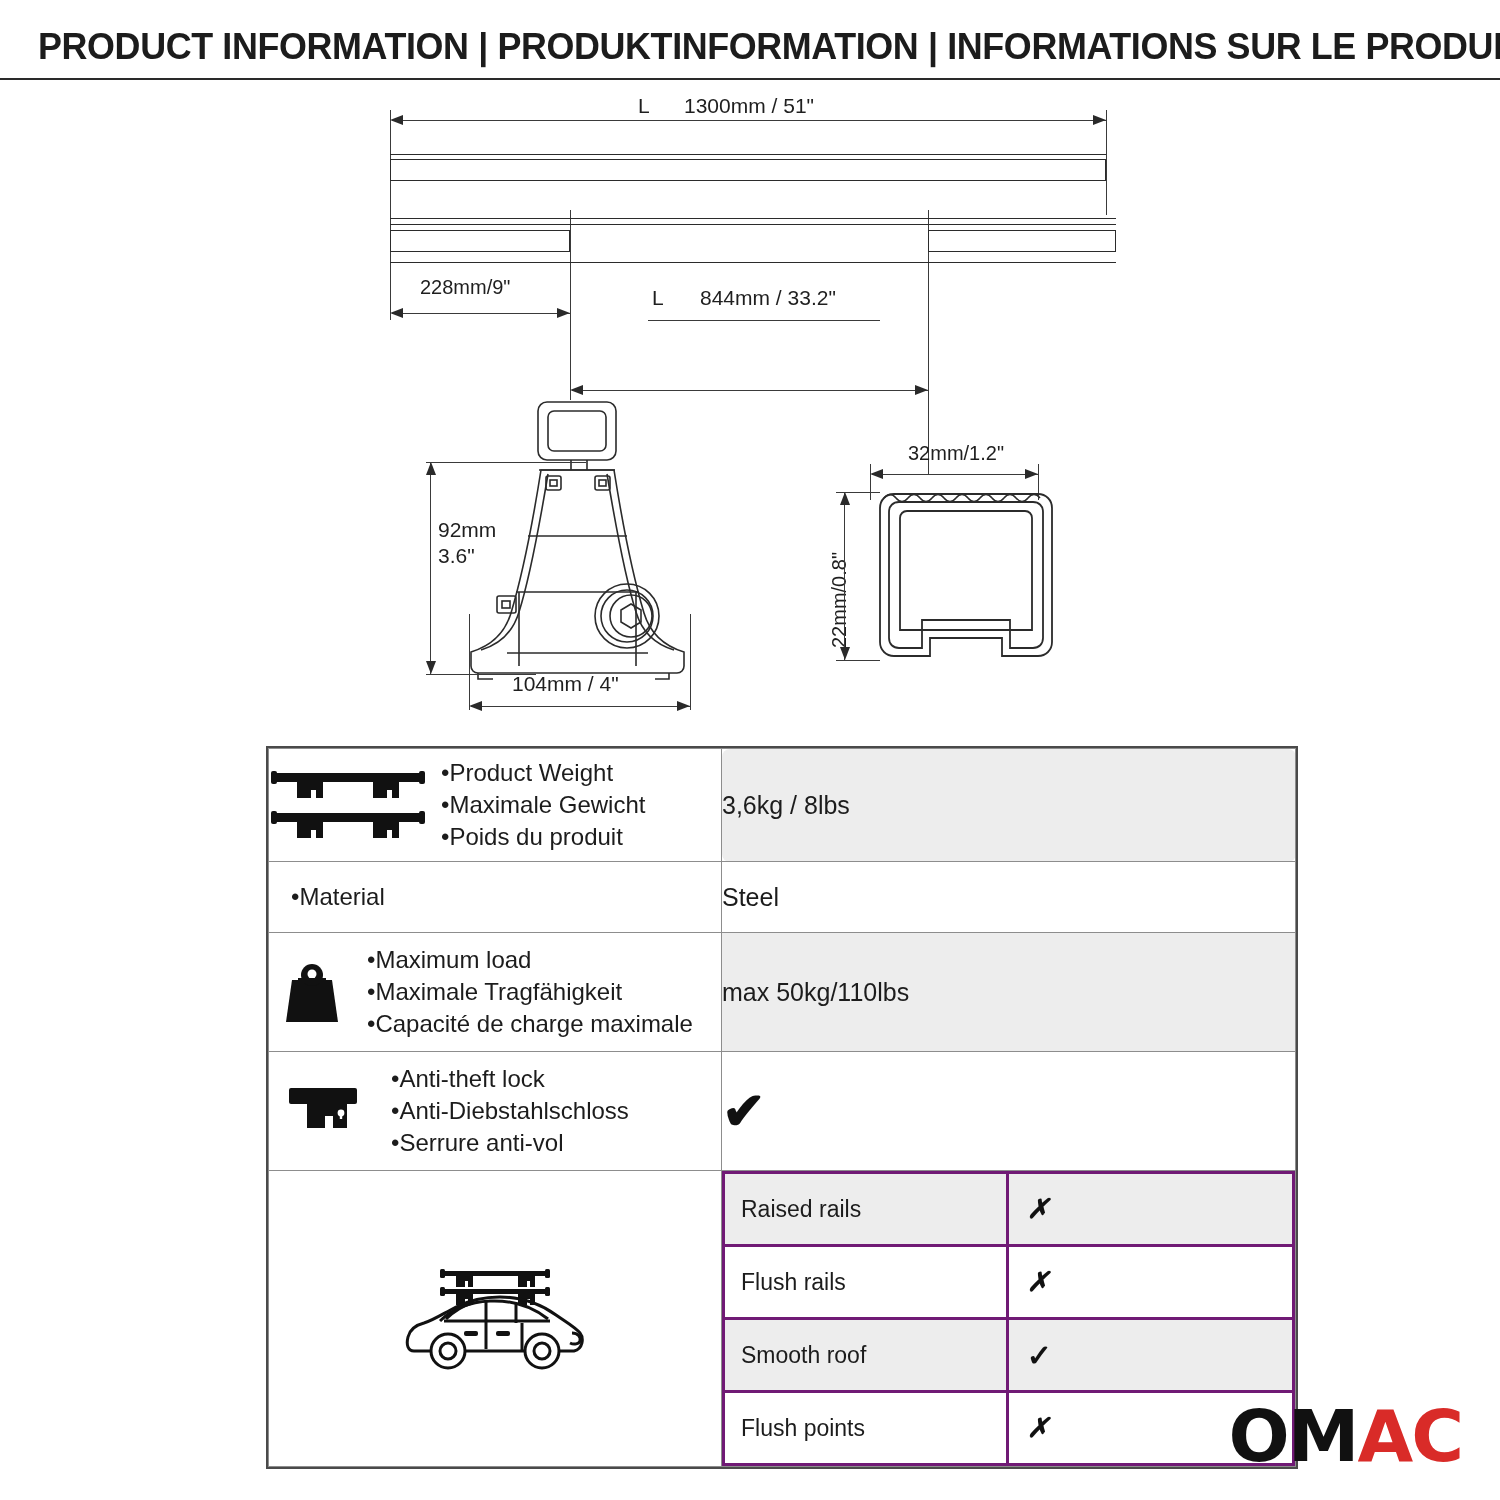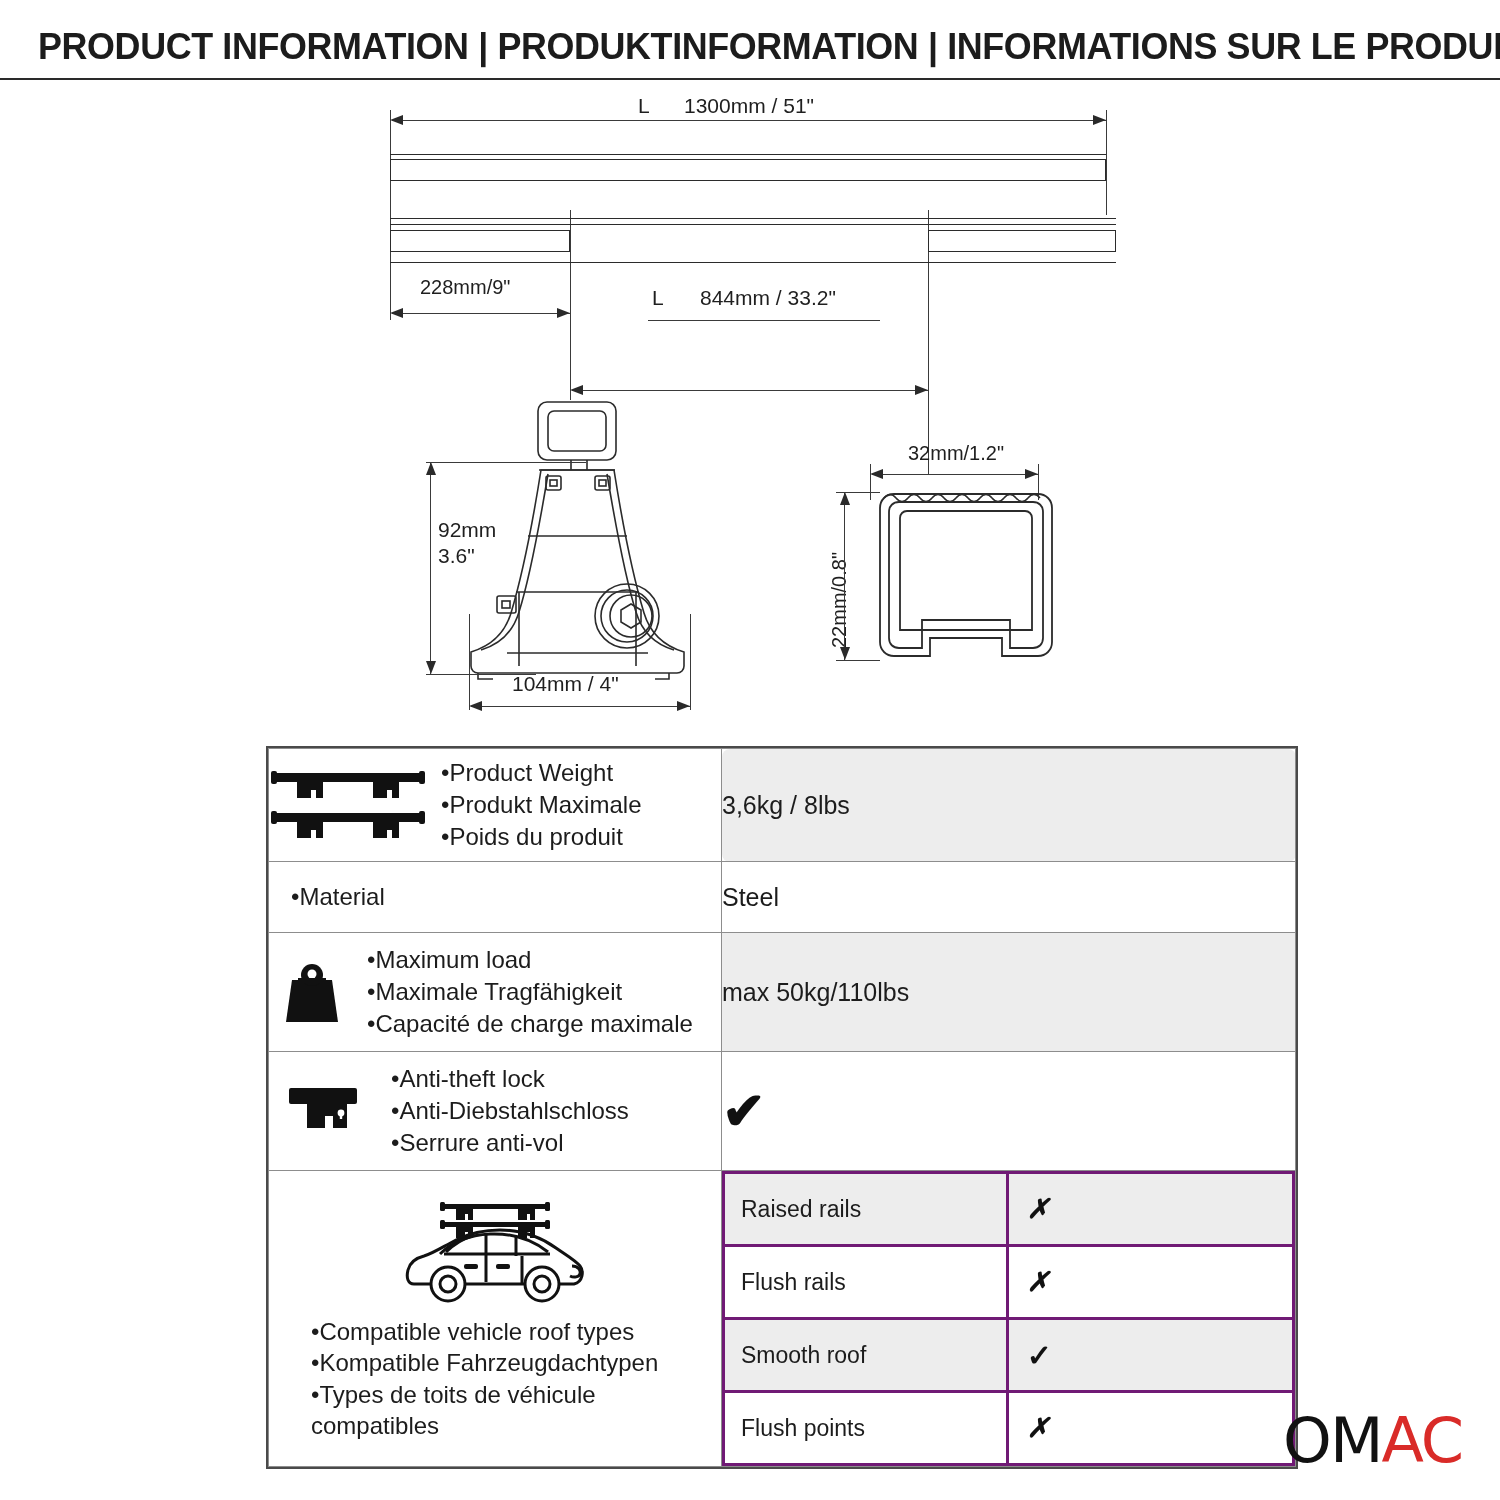--- a/index.html
+++ b/index.html
@@ -197,22 +197,22 @@
     line-height: 1.3;
     text-align: left;
     padding-left: 42px;
     margin-top: 8px;
   }
 
   
   .logo {
     position: absolute;
     right: 38px; bottom: 28px;
-    font-size: 62px;
-    font-weight: normal;
+    font-size: 72px;
+    font-weight: bold;
     letter-spacing: -2px;
     line-height: 1;
     font-family: "DejaVu Sans", sans-serif;
   }
   .logo .om { color: #111111; }
   .logo .ac { color: #d92b28; }
 </style>
 </head>
 <body>
 
@@ -365,21 +365,21 @@
                 <rect x="4" y="48" width="150" height="9" rx="2"></rect>
                 <rect x="2" y="46" width="6" height="13" rx="2"></rect>
                 <rect x="150" y="46" width="6" height="13" rx="2"></rect>
                 <path d="M28 57 h26 v16 h-7 v-8 h-5 v8 h-14 z"></path>
                 <path d="M104 57 h26 v16 h-7 v-8 h-5 v8 h-14 z"></path>
               </g>
             </svg>
           </span>
           <span class="label-lines">
             <div>•Product Weight</div>
-            <div>•Produkt Maximale</div>
+            <div>•Maximale Gewicht</div>
             <div>•Poids du produit</div>
           </span>
         </div>
       </td>
       <td class="cell-value shaded" style="height:112px;border-radius:8px;">3,6kg / 8lbs</td>
     </tr>
 
     <tr>
       <td class="cell-label">
         <div class="label-flex">
@@ -479,26 +479,20 @@
 
               <circle cx="48" cy="88" r="17" fill="#fff"></circle>
               <circle cx="48" cy="88" r="8" fill="#fff"></circle>
               <circle cx="142" cy="88" r="17" fill="#fff"></circle>
               <circle cx="142" cy="88" r="8" fill="#fff"></circle>
 
               <path d="M172 70 C 178 70, 181 74, 180 78 C 179 81, 174 82, 170 80"></path>
             </g>
           </svg>
         </span>
-        <div class="compat-text label-lines">
-          <div>•Compatible vehicle roof types</div>
-          <div>•Kompatible Fahrzeugdachtypen</div>
-          <div>•Types de toits de véhicule</div>
-          <div>compatibles</div>
-        </div>
       </td>
       <td class="compat-wrap">
         <table class="compat-table">
           <tbody>
                 <tr class="shaded">
             <td>Raised rails</td>
             <td class="ck">
               <span class="mark-x">✗</span>
             </td>
           </tr>

